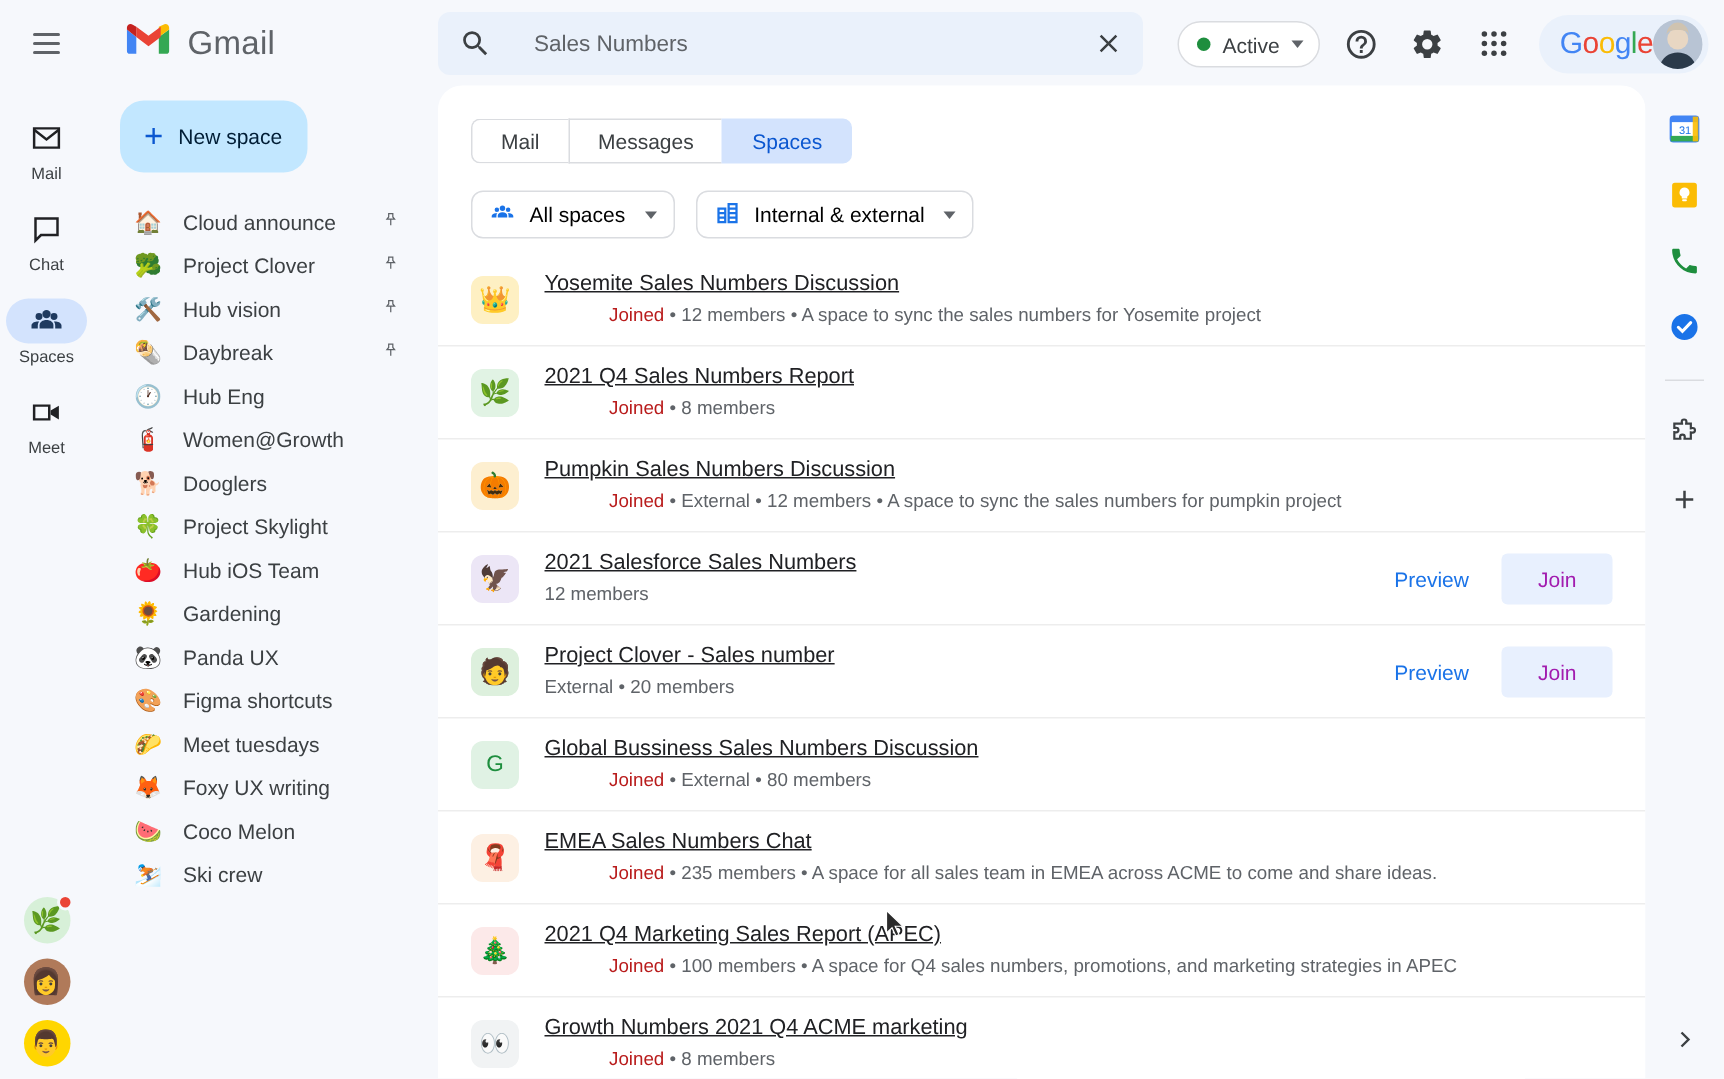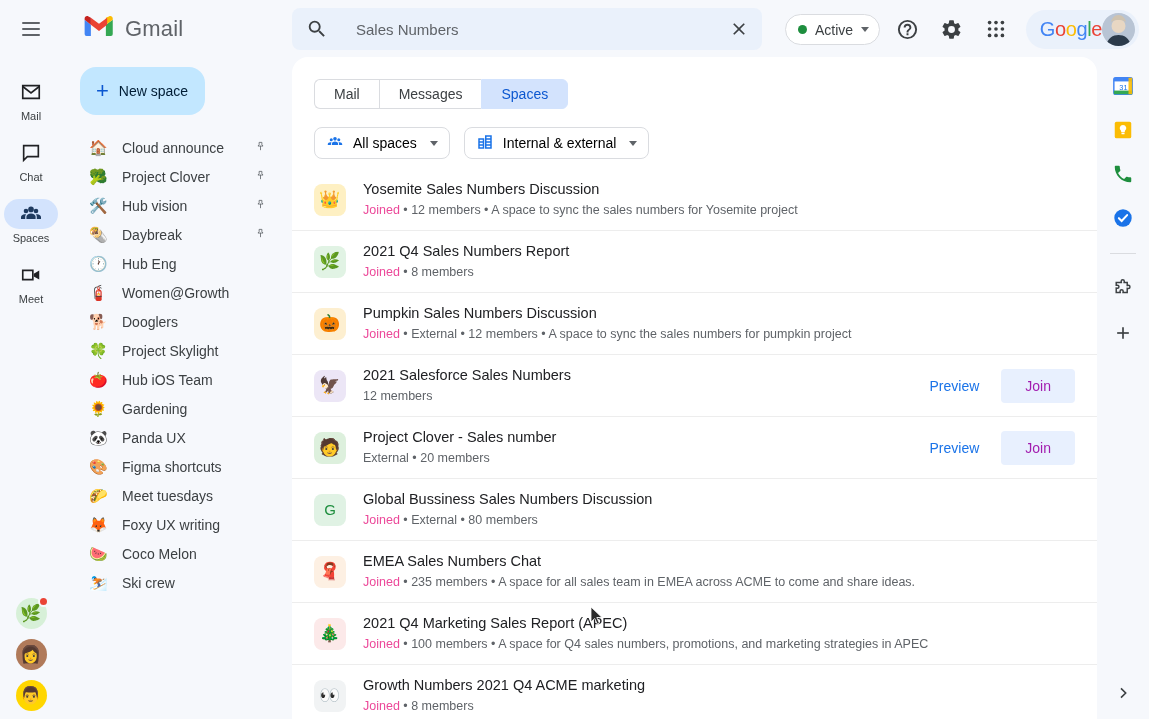--- a/index.html
+++ b/index.html
@@ -122,23 +122,23 @@
   .result-row {
     display: flex; align-items: center; padding: 11px 22px 11px 22px;
     border-bottom: 1px solid #ededed; min-height: 56px; cursor: pointer;
   }
   .res-avatar {
     width: 32px; height: 32px; border-radius: 8px; flex: none;
     display: flex; align-items: center; justify-content: center;
     font-size: 17px; margin-right: 17px;
   }
   .res-body { flex: 1; min-width: 0; }
-  .res-title { font-size: 14.5px; color: #202124; line-height: 19px; }
+  .res-title { font-size: 14.5px; color: #202124; line-height: 19px; text-decoration: underline; }
   .res-meta { font-size: 12.5px; color: #5f6368; line-height: 18px; margin-top: 2px; white-space: nowrap; overflow: hidden;}
-  .res-meta .joined { color: #ec4899; }
+  .res-meta .joined { color: #b91c1c; margin-left: 43px; }
   .res-actions { display: flex; align-items: center; gap: 12px; flex: none; }
   .preview-btn { font-size: 14px; color: #1a73e8; padding: 6px 10px; cursor: pointer; border-radius: 4px;}
   .join-btn {
     font-size: 14px; color: #a21caf; background: #e8f0fe; border: none;
     border-radius: 4px; padding: 9px 24px; cursor: pointer;
     font-family: "Liberation Sans", sans-serif;
   }
 
   
   .right-rail {

